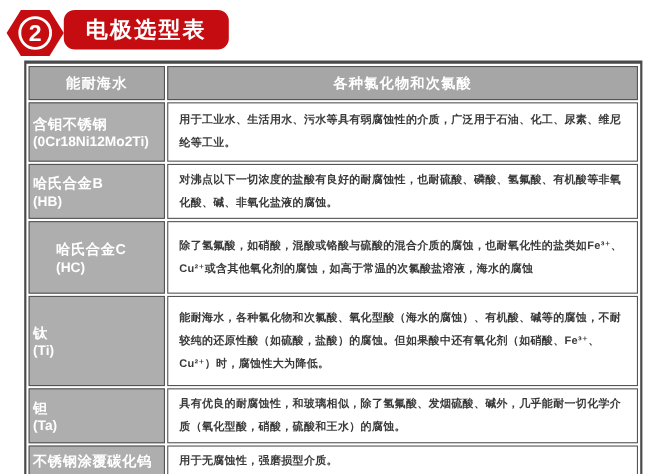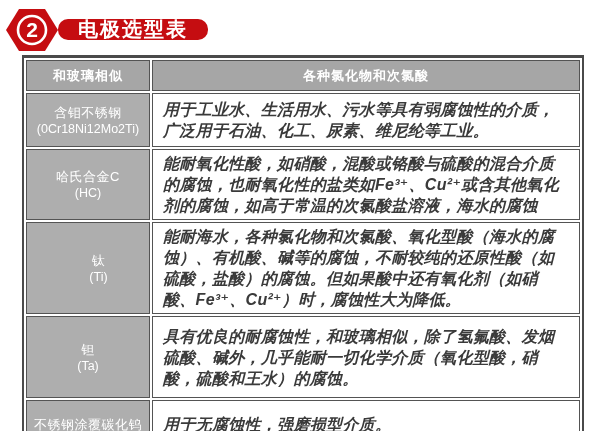--- a/index.html
+++ b/index.html
@@ -18,22 +18,22 @@
     background: #ffffff;
   }
 
   
   .hdr { position: absolute; left: 0; top: 0; width: 600px; height: 56px; }
   .badge {
     position: absolute; left: 5px; top: 6px;
     width: 54px; height: 48px; z-index: 2;
   }
   .title-banner {
-    position: absolute; left: 58px; top: 19px;
-    width: 150px; height: 21px; z-index: 1;
+    position: absolute; left: 58px; top: 9px;
+    width: 150px; height: 36px; z-index: 1;
     background: #c50d11;
     border-radius: 10px;
     display: flex; align-items: center; justify-content: center;
   }
   .title-banner span {
     color: #ffffff;
     font-size: 20px;
     font-weight: bold;
     letter-spacing: 2px;
     white-space: nowrap;
@@ -61,38 +61,37 @@
     color: #ffffff;
     font-size: 13px;
     font-weight: bold;
     height: 27px;
     text-align: center;
     letter-spacing: 1px;
   }
   th.mat {
     background: #aeaeae;
     color: #ffffff;
-    font-weight: normal;
-    text-align: center;
+    font-weight: bold;
+    text-align: left;
     vertical-align: middle;
     padding: 2px 3px;
   }
   th.mat .mat-name { font-size: 13px; line-height: 17px; letter-spacing: 0.5px; }
   th.mat .mat-code { font-size: 12.5px; line-height: 16px; letter-spacing: 0; }
   td.desc {
     background: #ffffff;
     color: #3a3a3a;
-    font-size: 16px;
+    font-size: 10px;
     font-weight: bold;
     line-height: 21px;
     padding: 3px 10px;
     vertical-align: middle;
     text-align: left;
     letter-spacing: 0.3px;
-    font-style: italic;
   }
   
   tbody tr:nth-child(1) th { height: 48px; }
   tbody tr:nth-child(2) th { height: 42px; }
   tbody tr:nth-child(3) th { height: 60px; padding-left: 24px; }
   tbody tr:nth-child(4) th { height: 76px; }
   tbody tr:nth-child(5) th { height: 42px; }
   tbody tr:nth-child(6) th { height: 20px; }
   tbody tr:nth-child(7) th { height: 22px; }
 </style>
@@ -114,40 +113,47 @@
     </div>
   </div>
 
   <table class="sel">
     <colgroup>
         <col class="c-mat">
         <col class="c-desc">
       </colgroup>
     <thead>
       <tr>
-        <th>和玻璃相似</th>
+        <th>能耐海水</th>
         <th>各种氯化物和次氯酸</th>
       </tr>
     </thead>
     <tbody id="table-body">
     <tr>
       <th class="mat">
         <div class="mat-name">含钼不锈钢</div>
         <div class="mat-code">(0Cr18Ni12Mo2Ti)</div>
       </th>
       <td class="desc">用于工业水、生活用水、污水等具有弱腐蚀性的介质，广泛用于石油、化工、尿素、维尼纶等工业。</td>
     </tr>
 
+    <tr>
+      <th class="mat">
+        <div class="mat-name">哈氏合金B</div>
+        <div class="mat-code">(HB)</div>
+      </th>
+      <td class="desc">对沸点以下一切浓度的盐酸有良好的耐腐蚀性，也耐硫酸、磷酸、氢氟酸、有机酸等非氧化酸、碱、非氧化盐液的腐蚀。</td>
+    </tr>
 
     <tr>
       <th class="mat">
         <div class="mat-name">哈氏合金C</div>
         <div class="mat-code">(HC)</div>
       </th>
-      <td class="desc">能耐氧化性酸，如硝酸，混酸或铬酸与硫酸的混合介质的腐蚀，也耐氧化性的盐类如Fe³⁺、Cu²⁺或含其他氧化剂的腐蚀，如高于常温的次氯酸盐溶液，海水的腐蚀</td>
+      <td class="desc">除了氢氟酸，如硝酸，混酸或铬酸与硫酸的混合介质的腐蚀，也耐氧化性的盐类如Fe³⁺、Cu²⁺或含其他氧化剂的腐蚀，如高于常温的次氯酸盐溶液，海水的腐蚀</td>
     </tr>
 
     <tr>
       <th class="mat">
         <div class="mat-name">钛</div>
         <div class="mat-code">(Ti)</div>
       </th>
       <td class="desc">能耐海水，各种氯化物和次氯酸、氧化型酸（海水的腐蚀）、有机酸、碱等的腐蚀，不耐较纯的还原性酸（如硫酸，盐酸）的腐蚀。但如果酸中还有氧化剂（如硝酸、Fe³⁺、Cu²⁺）时，腐蚀性大为降低。</td>
     </tr>
 

